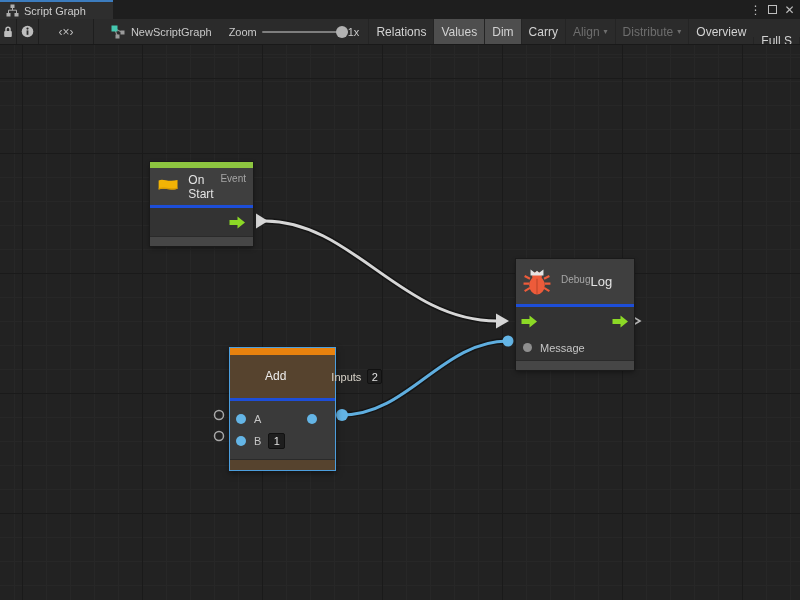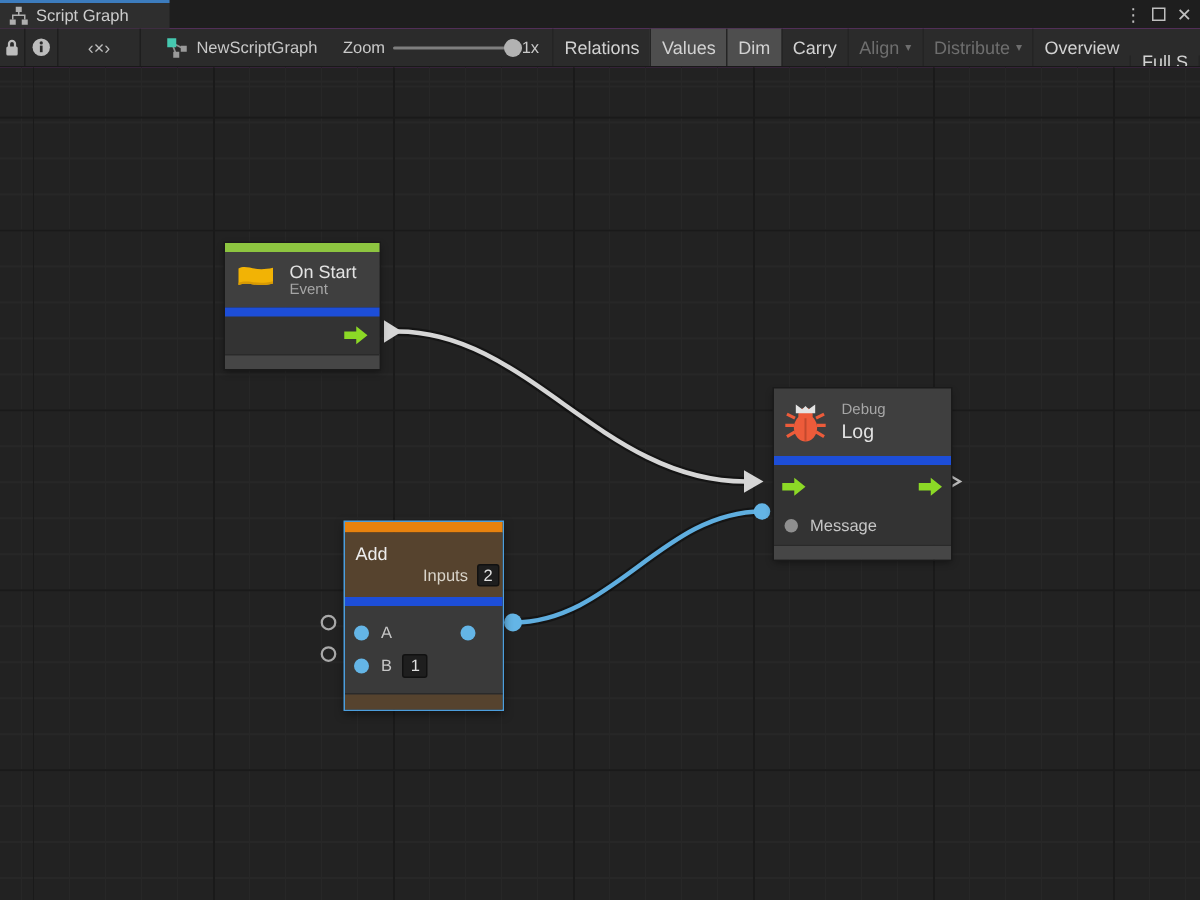--- a/index.html
+++ b/index.html
@@ -50,26 +50,26 @@
     background-position:22px 0, 0 108px, 22px 12px, 0 12px;
     z-index:0; }
 
   
   .wires { position:absolute; left:0; top:0; width:800px; height:600px; z-index:2; pointer-events:none; }
 
   
   .vs-node { position:absolute; z-index:3; box-shadow:0 0 0 1px #1A1A1A, 0 2px 5px rgba(0,0,0,.45); cursor:default; }
   .node-accent { height:6px; }
   .node-header { display:flex; align-items:center; padding:0 7px; gap:10px; background:#3F3F3F; }
-  .node-titles { display:flex; flex-direction:column; justify-content:center; }
+  .node-titles { display:flex; flex-direction:row; justify-content:center; }
   .node-title { font-size:12px; color:#E3E3E3; line-height:14px; }
   .node-subtitle { font-size:10px; color:#A6A6A6; line-height:12px; }
   .node-surtitle { font-size:10px; color:#A6A6A6; line-height:12px; }
   .node-title-big { font-size:13px; color:#E3E3E3; line-height:15px; }
-  .node-body { background:#333333; border-top:6px solid #1d4ed8; }
+  .node-body { background:#333333; border-top:3px solid #1d4ed8; }
   .node-footer { height:10px; background:#464646; border-top:1px solid #2A2A2A; }
   .port-row { display:flex; align-items:center; }
   .port-dot { width:10px; height:10px; border-radius:50%; background:#64B5E6; flex:0 0 auto; }
   .port-dot.gray { width:9px; height:9px; background:#8F8F8F; }
   .port-label { font-size:11px; color:#C6C6C6; margin-left:8px; }
   .inline-box { background:#1E1E1E; border:1px solid #111; border-radius:2px; color:#E0E0E0;
                 font-size:11px; display:flex; align-items:center; justify-content:center; }
 
   
   .node-onstart { left:150px; top:162px; width:103px; }
@@ -78,21 +78,21 @@
 
   
   .node-debug { left:516px; top:259px; width:118px; }
   .node-debug .node-header { height:45px; }
   .node-debug .row-flow { height:28px; justify-content:space-between; padding:0 5px; }
   .node-debug .row-msg { height:25px; padding:0 7px; }
 
   
   .node-add { left:229px; top:347px; width:107px; border:1px solid #4C9EDD; box-shadow:0 2px 6px rgba(0,0,0,.5); }
   .node-add .node-accent { height:7px; }
-  .node-add .node-header { height:43px; background:#56432E; gap:0; }
+  .node-add .node-header { height:43px; background:#56432E; gap:28px; }
   .node-add .node-title { color:#EDEDED; }
   .node-add .node-subtitle-row { display:flex; align-items:center; gap:6px; }
   .node-add .node-subtitle { font-size:11px; color:#D9D4CA;margin-left:45px; }
   .node-add .node-body { background:#3A3A3A; padding:7px 0; }
   .node-add .port-row { height:22px; padding:0 6px; }
   .node-add .node-footer { background:#56432E; height:11px; }
   .count-box { width:15px; height:15px; }
   .value-box { width:17px; height:16px; margin-left:7px; }
   .spacer { flex:1; }
   .port-out { margin-right:12px; }

